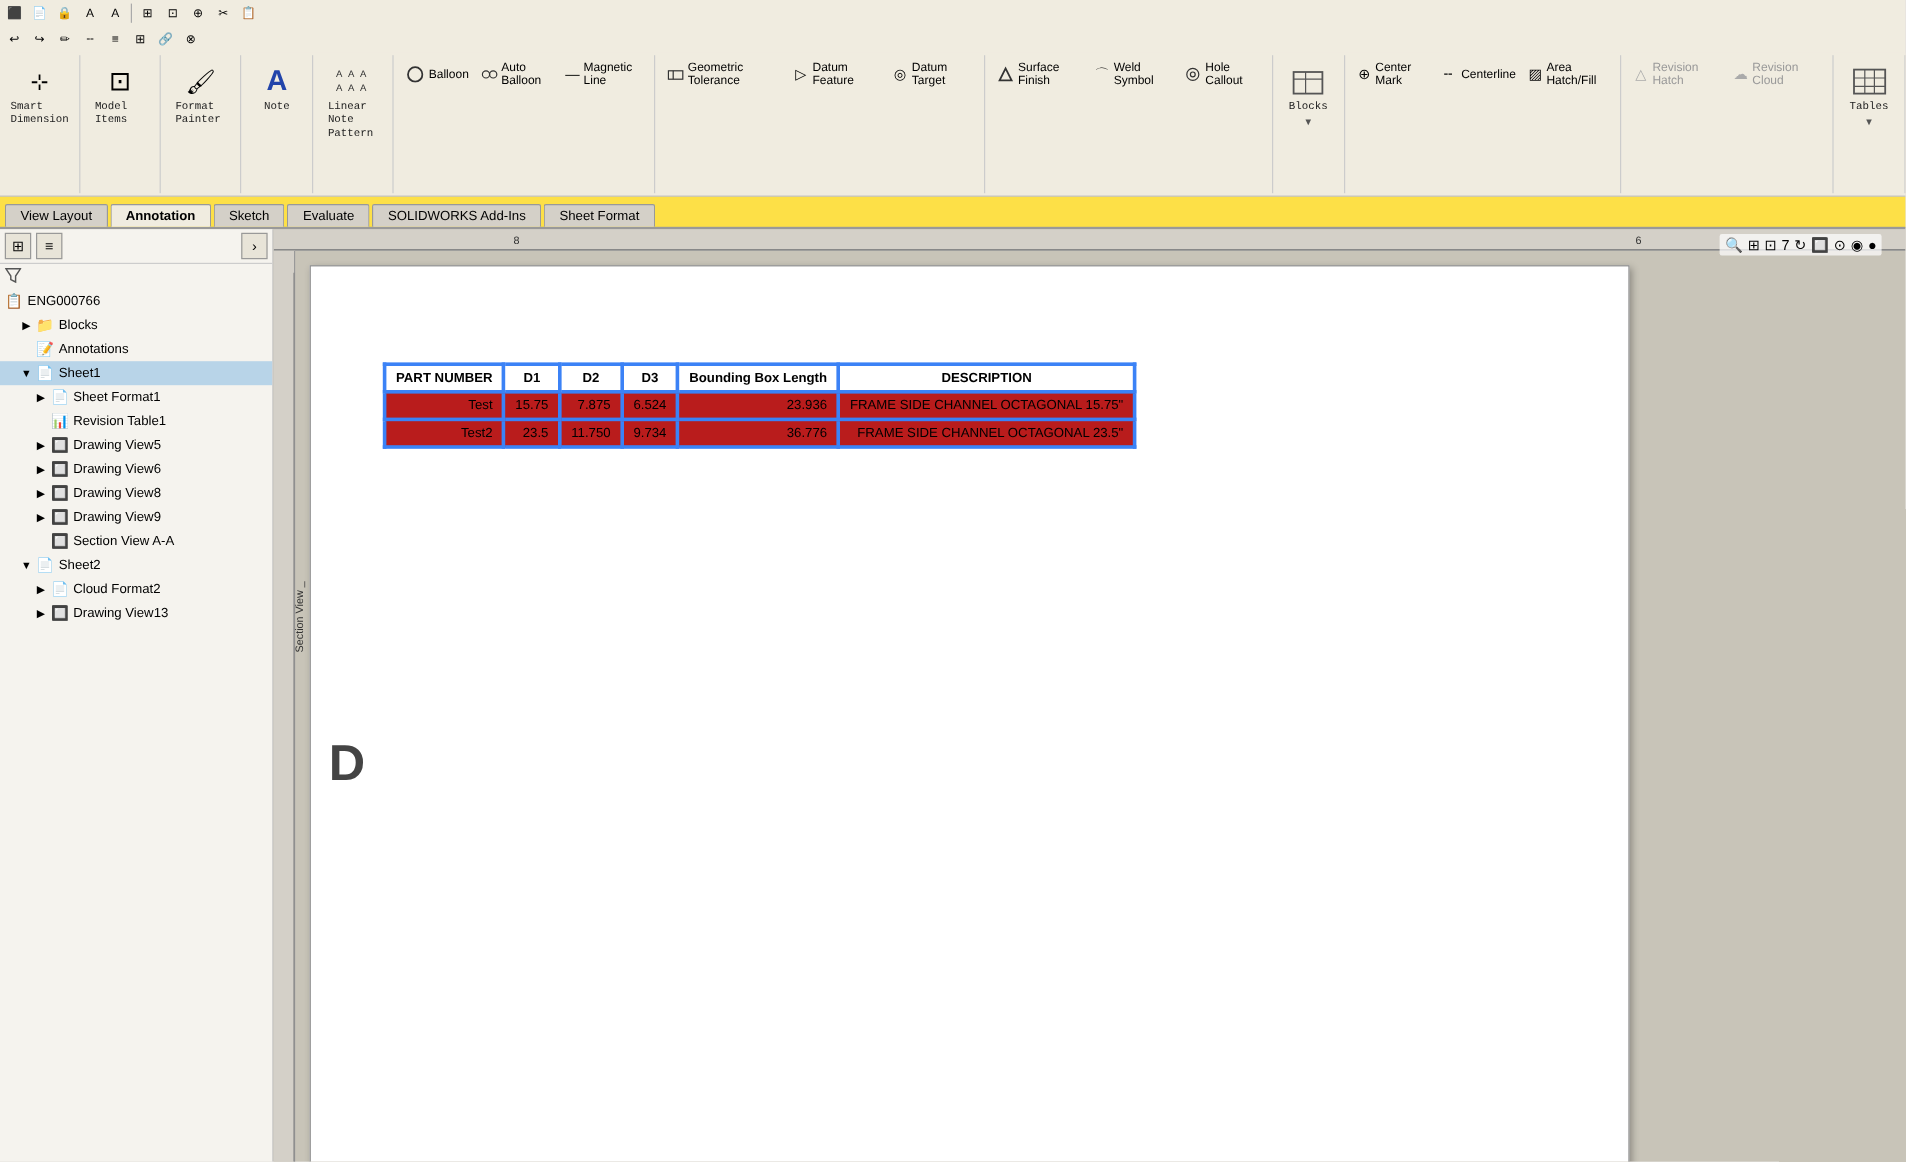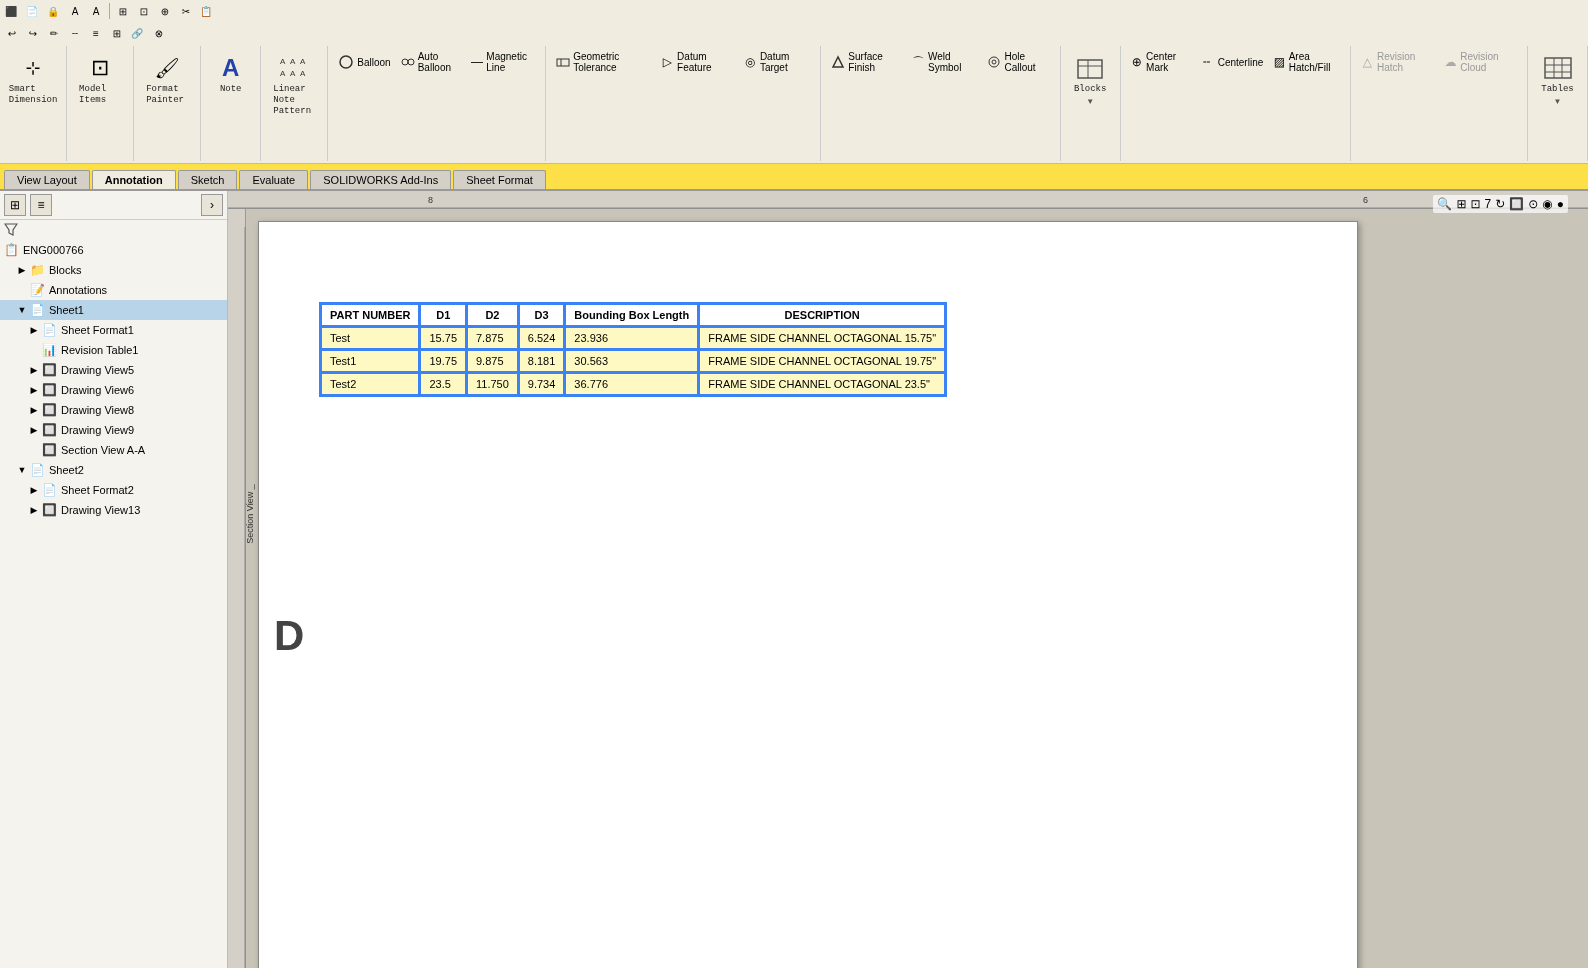--- a/index.html
+++ b/index.html
@@ -227,21 +227,22 @@
       white-space: nowrap;
     }
 
     .drawing-table th {
       font-weight: bold;
       text-align: center;
       background: white;
     }
 
     .drawing-table td {
-      background: #fef9c3;
+      background: #b91c1c;
+      text-align: right;
     }
 
     
     .mini-toolbar-row {
       display: flex;
       align-items: center;
       gap: 1px;
       padding: 1px 2px;
     }
 
@@ -587,21 +588,21 @@
 
     <div class="tree-item indent-1">
       <span class="tree-toggle">▼</span>
       <span class="tree-icon">📄</span>
       <span>Sheet2</span>
     </div>
 
     <div class="tree-item indent-2">
       <span class="tree-toggle">▶</span>
       <span class="tree-icon">📄</span>
-      <span>Sheet Format2</span>
+      <span>Cloud Format2</span>
     </div>
 
     <div class="tree-item indent-2">
       <span class="tree-toggle">▶</span>
       <span class="tree-icon">🔲</span>
       <span>Drawing View13</span>
     </div>
 
   </div>
 
@@ -654,28 +655,20 @@
         <tbody id="table-body">
         <tr>
               <td>Test</td>
               <td>15.75</td>
               <td>7.875</td>
               <td>6.524</td>
               <td>23.936</td>
               <td>FRAME SIDE CHANNEL OCTAGONAL 15.75"</td>
             </tr>
             <tr>
-              <td>Test1</td>
-              <td>19.75</td>
-              <td>9.875</td>
-              <td>8.181</td>
-              <td>30.563</td>
-              <td>FRAME SIDE CHANNEL OCTAGONAL 19.75"</td>
-            </tr>
-            <tr>
               <td>Test2</td>
               <td>23.5</td>
               <td>11.750</td>
               <td>9.734</td>
               <td>36.776</td>
               <td>FRAME SIDE CHANNEL OCTAGONAL 23.5"</td>
             </tr>
           </tbody>
       </table>
 

